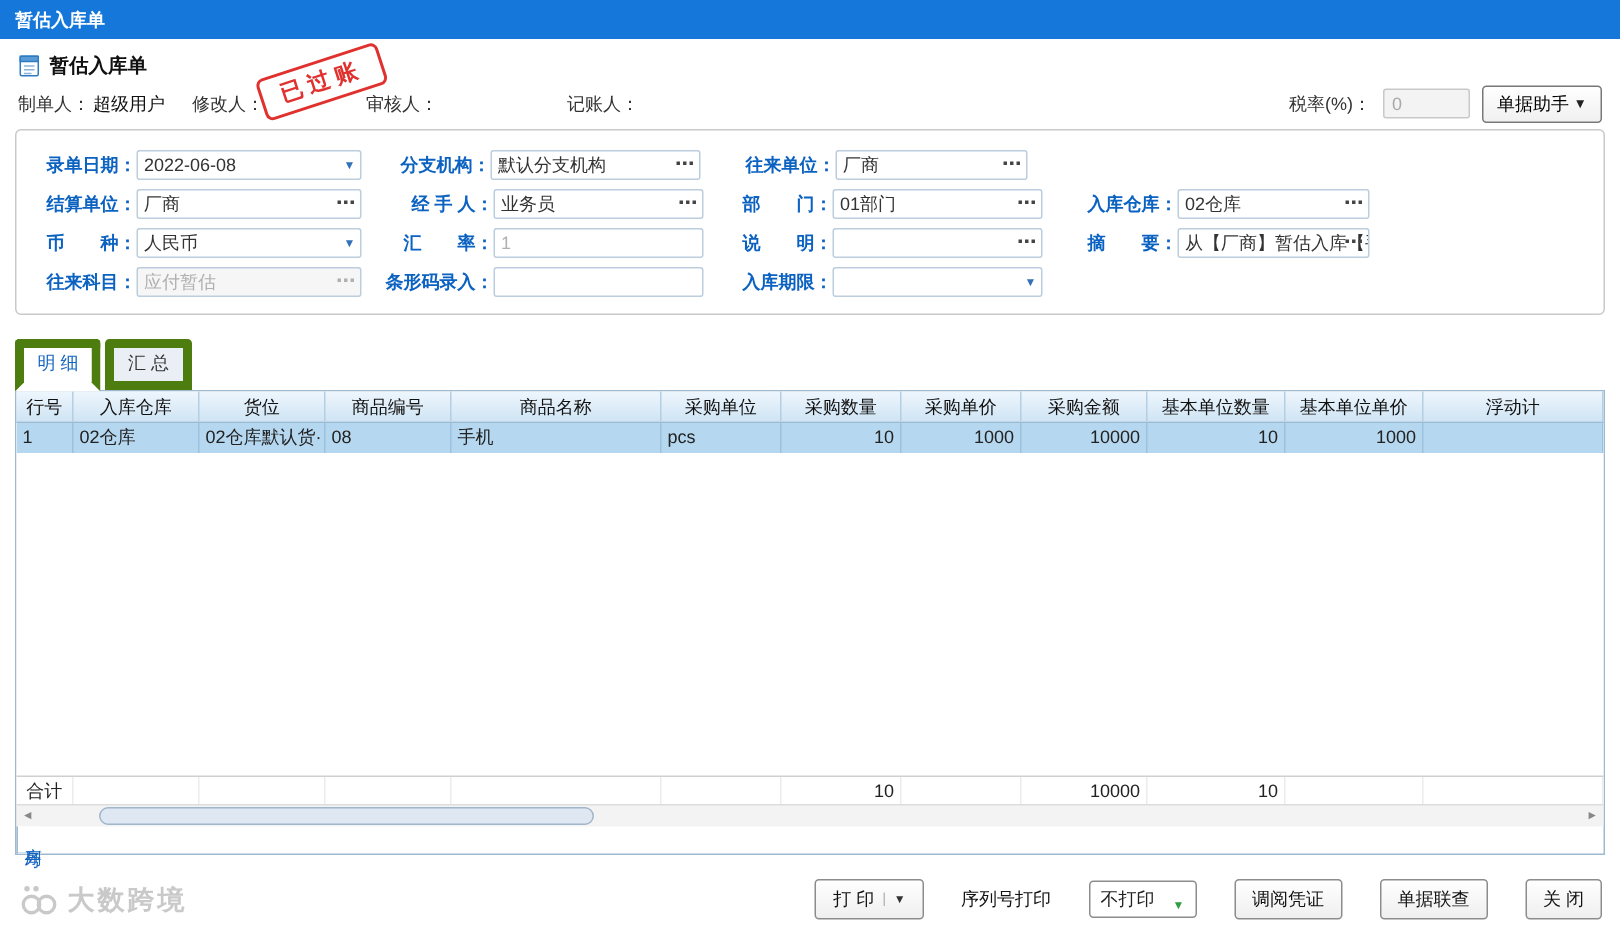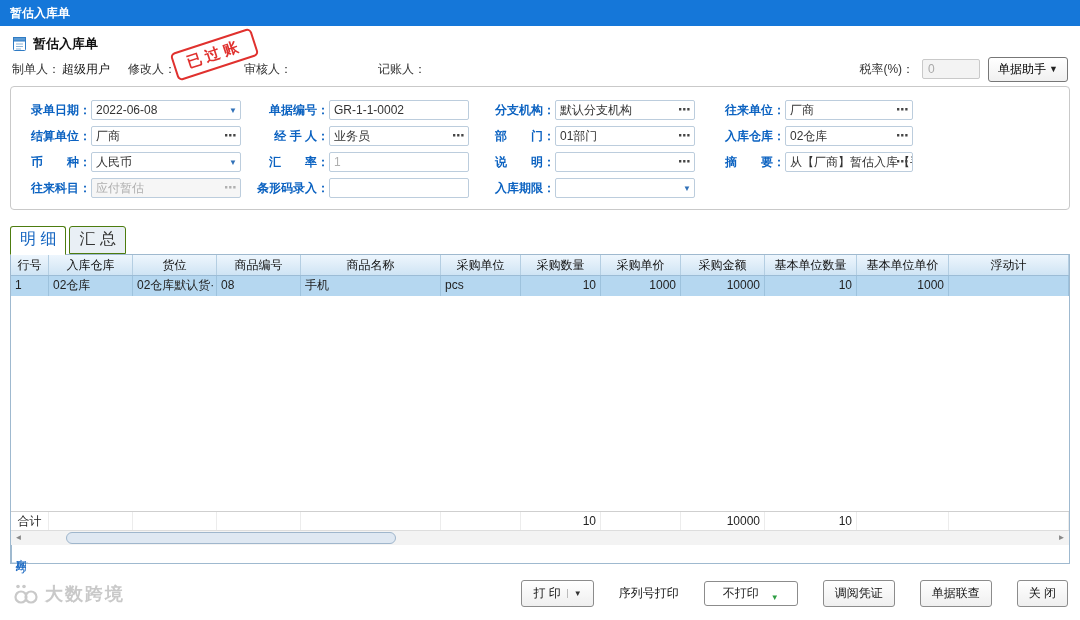--- a/index.html
+++ b/index.html
@@ -46,21 +46,21 @@
   .fi.gray .lk { color:#b0b0b0; }
   .fi.graytext { color:#b0b0b0; }
   .c1 .fl { width:72px; } .c1 .fi { width:150px; }
   .c2 .fl { width:72px; } .c2 .fi { width:140px; }
   .c3 .fl { width:64px; } .c3 .fi { width:140px; }
   .c4 .fl { width:66px; } .c4 .fi { width:128px; }
   .c2 { margin-left:16px; } .c3 { margin-left:22px; } .c4 { margin-left:24px; }
 
   
   .tabs { margin:16px 10px 0; display:flex; gap:3px; position:relative; z-index:2; }
-  .tab { font-size:16px; padding:2px 9px 3px; border:1px solid #4d7c0f; background:#e9eff5; color:#333;
+  .tab { font-size:12px; padding:2px 9px 3px; border:6px solid #4d7c0f; background:#e9eff5; color:#333;
          border-radius:3px 3px 0 0; cursor:pointer; }
   .tab.active { background:#fff; color:#1565c0; margin-bottom:-1px; padding-bottom:4px; border-bottom-color:#fff; }
 
   
   .gridwrap { margin:0 10px; border:1px solid #9fb9cf; height:310px; display:flex; background:#fff;flex-direction:column; }
   .gmain { flex:1; display:flex; flex-direction:column; min-width:0; }
   .ghead { display:flex; height:21px; background:linear-gradient(#eef6fd,#cfe4f4); border-bottom:1px solid #9cbcd6; flex:none; }
   .gh { font-size:12px; color:#111; text-align:center; line-height:20px; border-right:1px solid #b4cee2;
         overflow:hidden; white-space:nowrap; }
   .gbody { flex:1; background:#fff; overflow:hidden; }
@@ -89,21 +89,21 @@
   
   .footer { display:flex; align-items:center; margin:16px 12px 0; }
   .logo { display:flex; align-items:center; gap:5px; color:#c9c9c9; font-size:18px; font-weight:bold; letter-spacing:2px; }
   .fbtns { margin-left:auto; display:flex; align-items:center; gap:25px; font-size:12px; }
   .btn { display:inline-flex; align-items:center; gap:6px; padding:4px 11px; background:linear-gradient(#fff,#efefef);
          border:1px solid #8c8c8c; border-radius:3px; font-size:12px; color:#111; cursor:pointer;
          font-family:"Liberation Sans","DejaVu Sans",sans-serif; }
   .btn .splitarr { font-size:8px; color:#333; border-left:1px solid #bbb; padding-left:6px; }
   .splabel { color:#111; }
   .spsel { display:flex; align-items:flex-end; gap:12px; border:1px solid #8c8c8c; border-radius:3px;
-           background:#fff; padding:3px 18px; cursor:pointer; }
+           background:#fff; padding:3px 7px; cursor:pointer; }
   .spsel .garr { font-size:8px; color:#2f9e44; }
 </style>
 </head>
 <body>
 
 <div class="app">
 
   <div class="titlebar">
     <span>暂估入库单</span>
   </div>
@@ -138,26 +138,20 @@
     </div>
   </div>
 
   <div class="formbox">
     <div class="frow">
       <div class="fcell c1">
         <span class="fl">录单日期：</span>
         <div class="fi">
           <span>2022-06-08</span>
           <span class="dd">▼</span>
-        </div>
-      </div>
-      <div class="fcell c2">
-        <span class="fl">单据编号：</span>
-        <div class="fi">
-          <span>GR-1-1-0002</span>
         </div>
       </div>
       <div class="fcell c3">
         <span class="fl">分支机构：</span>
         <div class="fi">
           <span>默认分支机构</span>
           <span class="lk">⋯</span>
         </div>
       </div>
       <div class="fcell c4">

